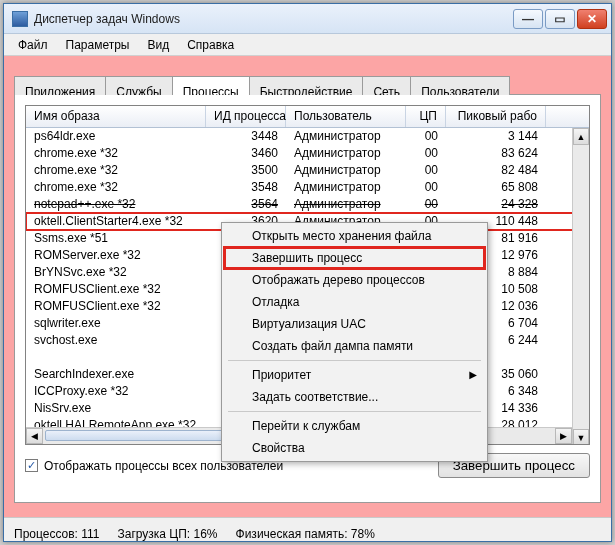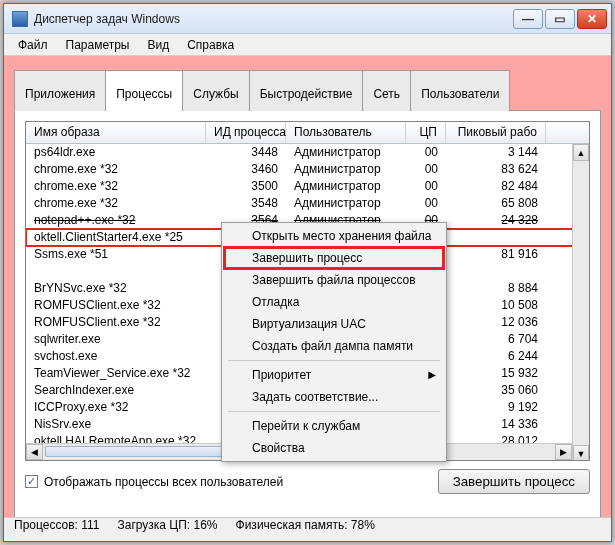--- a/index.html
+++ b/index.html
@@ -59,26 +59,26 @@
   .menubar span { padding: 2px 8px; }
   .tabs-wrap {
     margin: 6px 10px 0 10px;
   }
   .tabs {
     display: flex;
     gap: 0;
     border-bottom: 1px solid #9a9a9a;
   }
   .tab {
-    padding: 16px 10px;
+    padding: 8px 10px;
     border: 1px solid #9a9a9a;
     border-bottom: none;
     background: #eaeaea;
     position: relative;
-    top: 8px;
+    top: 14px;
     margin-right: -1px;
   }
   .tab.active {
     background: #fff;
     border-bottom: 1px solid #fff;
   }
   .tab-body {
     border: 1px solid #9a9a9a;
     border-top: none;
     padding: 10px;
@@ -175,28 +175,28 @@
     background: linear-gradient(#f8f8f8,#e2e2e2);
     border-radius: 3px;
   }
   .statusbar {
     position: absolute;
     left: 0; right: 0; bottom: 0;
     height: 24px;
     background: #f0f0f0;
     border-top: 1px solid #c9c9c9;
     display: flex;
-    align-items: flex-start;
+    align-items: flex-end;
     padding: 0 10px;
     gap: 18px;
   }
   .context-menu {
     position: absolute;
     left: 217px; top: 218px;
-    width: 226px;
+    width: 267px;
     background: #f2f2f2;
     border: 1px solid #9a9a9a;
     box-shadow: 2px 2px 6px rgba(0,0,0,0.3);
     padding: 2px;
     z-index: 50;
   }
   .ctx-item {
     padding: 4px 20px 4px 28px;
     position: relative;
     white-space: nowrap;
@@ -233,22 +233,22 @@
   <div class="menubar">
     <span>Файл</span>
     <span>Параметры</span>
     <span>Вид</span>
     <span>Справка</span>
   </div>
 
   <div class="tabs-wrap">
     <div class="tabs">
       <div class="tab">Приложения</div>
+      <div class="tab">Службы</div>
       <div class="tab active">Процессы</div>
-      <div class="tab">Службы</div>
       <div class="tab">Быстродействие</div>
       <div class="tab">Сеть</div>
       <div class="tab">Пользователи</div>
     </div>
 
     <div class="tab-body">
       <div class="table-wrap">
         <div class="table-header">
           <div>Имя образа</div>
           <div style="text-align:right">ИД процесса</div>
@@ -286,33 +286,35 @@
               <div class="col-mem">65 808</div>
             </div>
             <div class="row strike">
               <div>notepad++.exe *32</div>
               <div class="col-pid">3564</div>
               <div>Администратор</div>
               <div class="col-cpu">00</div>
               <div class="col-mem">24 328</div>
             </div>
             <div class="row highlighted">
-              <div>oktell.ClientStarter4.exe *25</div>
+              <div>oktell.ClientStarter4.exe *32</div>
               <div class="col-pid">3620</div>
               <div>Администратор</div>
               <div class="col-cpu">00</div>
+              <div class="col-mem">110 448</div>
             </div>
             <div class="row">
               <div>Ssms.exe *51</div>
               <div class="col-pid"></div>
               <div></div>
               <div class="col-cpu">00</div>
               <div class="col-mem">81 916</div>
             </div>
             <div class="row">
+              <div>ROMServer.exe *32</div>
               <div class="col-pid"></div>
               <div></div>
               <div class="col-cpu">00</div>
               <div class="col-mem">12 976</div>
             </div>
             <div class="row">
               <div>BrYNSvc.exe *32</div>
               <div class="col-pid"></div>
               <div></div>
               <div class="col-cpu">00</div>
@@ -340,39 +342,38 @@
               <div class="col-mem">6 704</div>
             </div>
             <div class="row">
               <div>svchost.exe</div>
               <div class="col-pid"></div>
               <div></div>
               <div class="col-cpu">00</div>
               <div class="col-mem">6 244</div>
             </div>
             <div class="row">
-              <div>TeamViewer_Service.exe *32</div>
               <div class="col-pid"></div>
               <div></div>
               <div class="col-cpu">00</div>
               <div class="col-mem">15 932</div>
             </div>
             <div class="row">
               <div>SearchIndexer.exe</div>
               <div class="col-pid"></div>
               <div></div>
               <div class="col-cpu">00</div>
               <div class="col-mem">35 060</div>
             </div>
             <div class="row">
               <div>ICCProxy.exe *32</div>
               <div class="col-pid"></div>
               <div></div>
               <div class="col-cpu">00</div>
-              <div class="col-mem">9 192</div>
+              <div class="col-mem">6 348</div>
             </div>
             <div class="row">
               <div>NisSrv.exe</div>
               <div class="col-pid"></div>
               <div></div>
               <div class="col-cpu">00</div>
               <div class="col-mem">14 336</div>
             </div>
             <div class="row">
               <div>oktell.HALRemoteApp.exe *32</div>
@@ -406,21 +407,21 @@
 
   <div class="statusbar">
     <span>Процессов: 111</span>
     <span>Загрузка ЦП: 16%</span>
     <span>Физическая память: 78%</span>
   </div>
 
   <div class="context-menu" id="ctx">
       <div class="ctx-item">Открыть место хранения файла</div>
       <div class="ctx-item highlighted">Завершить процесс</div>
-      <div class="ctx-item">Завершить файла процессов</div>
+      <div class="ctx-item">Отображать дерево процессов</div>
       <div class="ctx-item">Отладка</div>
       <div class="ctx-item">Виртуализация UAC</div>
       <div class="ctx-item">Создать файл дампа памяти</div>
       <div class="ctx-sep"></div>
       <div class="ctx-item">Приоритет<span class="arrow">▶</span></div>
       <div class="ctx-item">Задать соответствие...</div>
       <div class="ctx-sep"></div>
       <div class="ctx-item">Перейти к службам</div>
       <div class="ctx-item">Свойства</div>
     </div>

